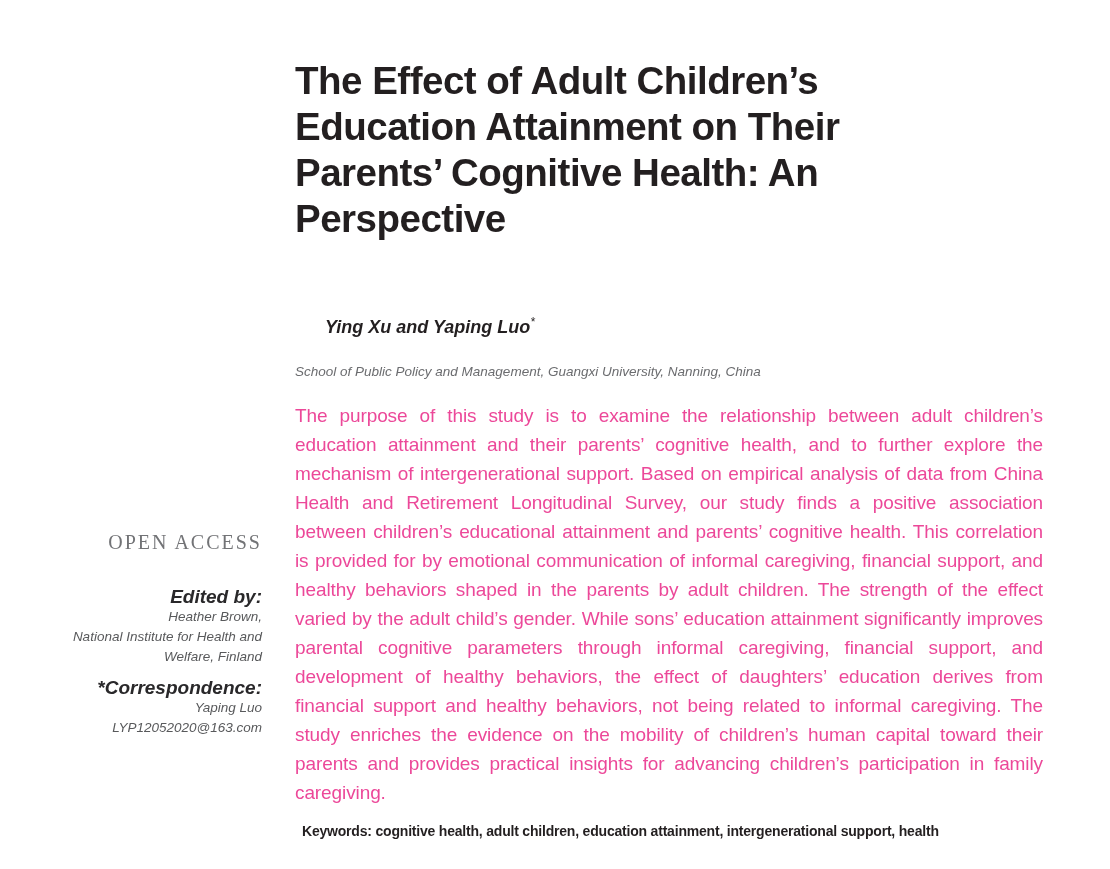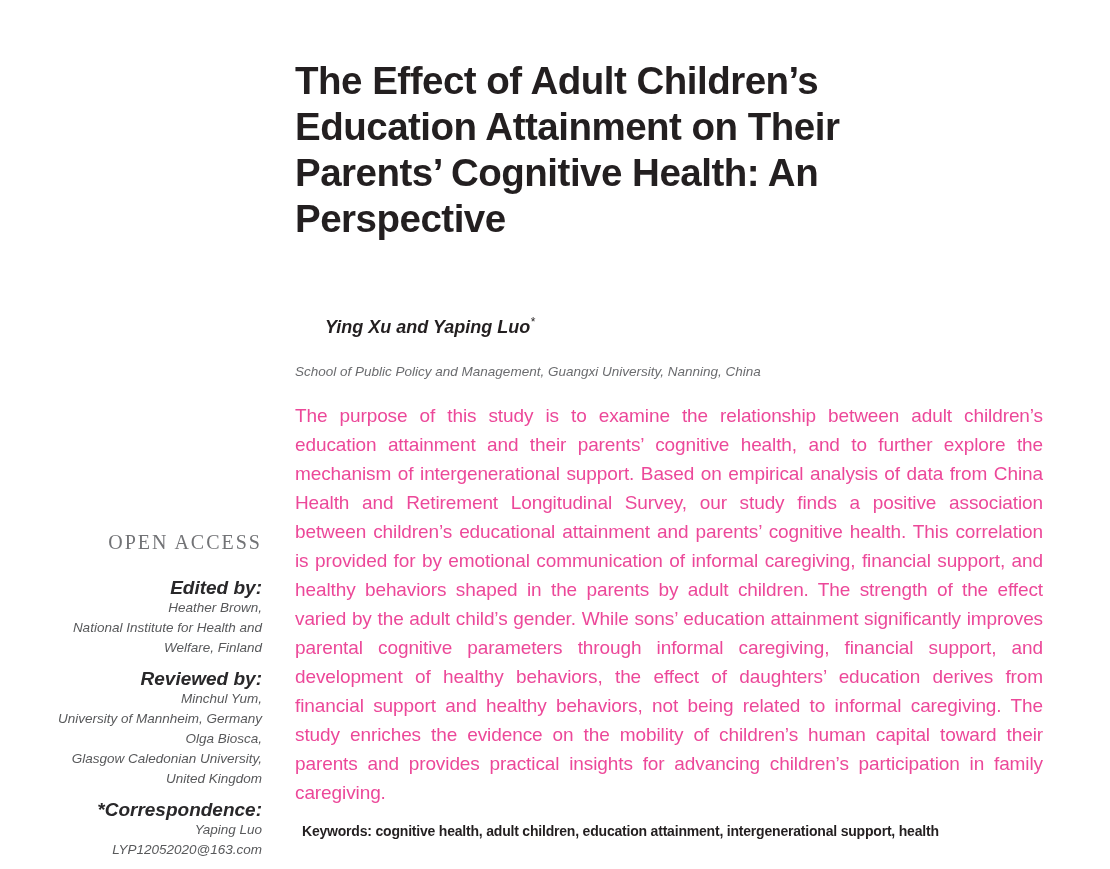--- a/index.html
+++ b/index.html
@@ -22,21 +22,21 @@
     left: 20px;
     top: 531px;
     width: 242px;
     text-align: right;
   }
   .open-access {
     font-family: "Liberation Serif", serif;
     font-size: 20px;
     letter-spacing: 2px;
     color: #727376;
-    margin-bottom: 24px;
+    margin-bottom: 33px;
     white-space: nowrap;
   }
   .side-group { margin-bottom: 11px; }
   .side-label {
     font-size: 19px;
     font-weight: bold;
     font-style: italic;
     color: #29282a;
     line-height: 20px;
   }
@@ -125,28 +125,20 @@
   <aside class="sidebar">
     <div class="open-access">OPEN ACCESS</div>
 
     <div class="side-group">
       <div class="side-label">Edited by:</div>
       <div class="side-line">Heather Brown,</div>
       <div class="side-line">National Institute for Health and</div>
       <div class="side-line">Welfare, Finland</div>
     </div>
 
-    <div class="side-group">
-      <div class="side-label">Reviewed by:</div>
-      <div class="side-line">Minchul Yum,</div>
-      <div class="side-line">University of Mannheim, Germany</div>
-      <div class="side-line">Olga Biosca,</div>
-      <div class="side-line">Glasgow Caledonian University,</div>
-      <div class="side-line">United Kingdom</div>
-    </div>
 
     <div class="side-group">
       <div class="side-label">*Correspondence:</div>
       <div class="side-line">Yaping Luo</div>
       <div class="side-line">LYP12052020@163.com</div>
     </div>
   </aside>
 
   <h1 class="title">
     <span>The Effect of Adult Children’s</span>

